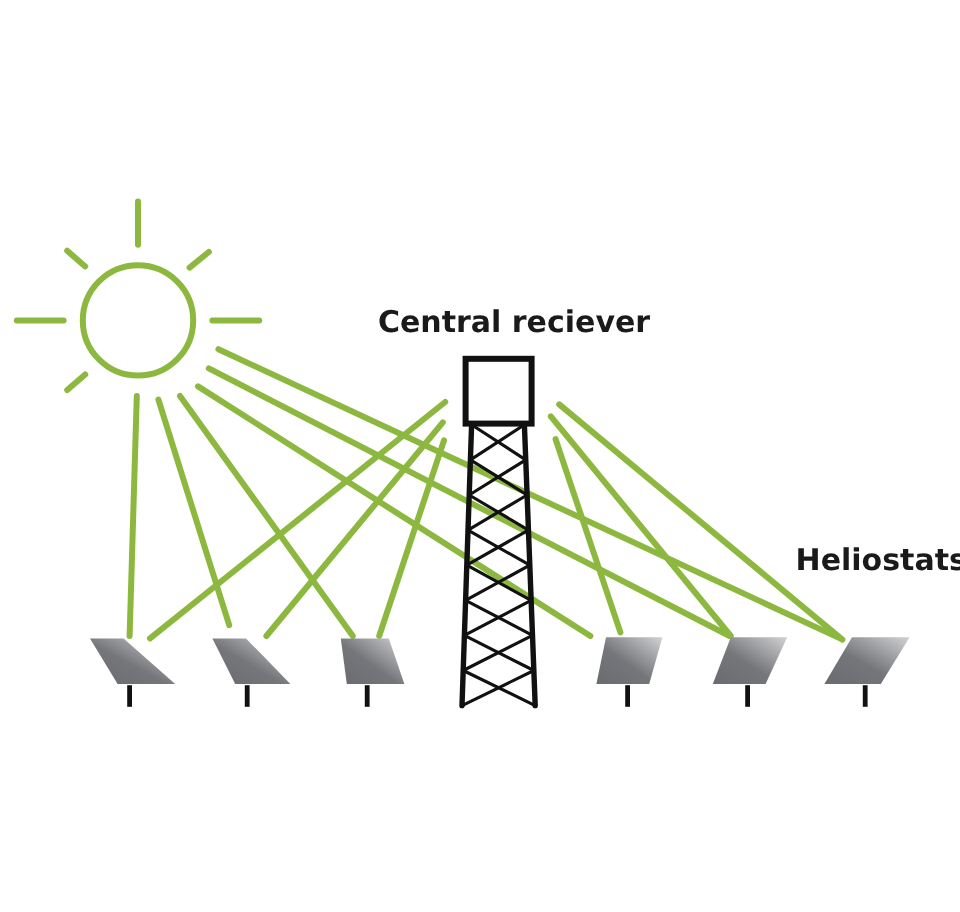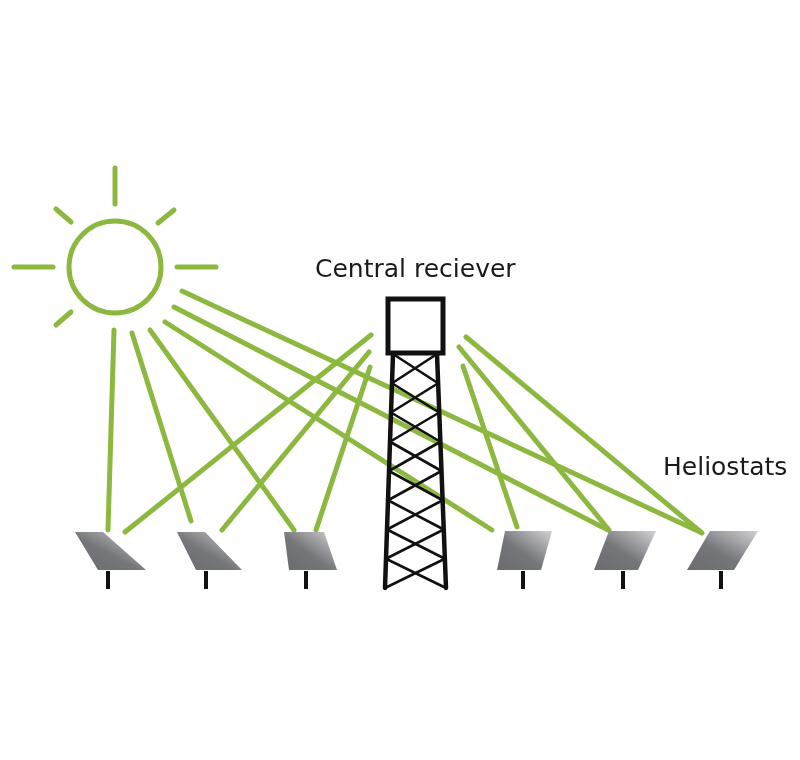--- a/index.html
+++ b/index.html
@@ -1,18 +1,18 @@
 <!DOCTYPE html>
 <html><head>
 <meta charset="utf-8">
 <style>
   html, body { margin:0; padding:0; background:#ffffff; }
   body { width:800px; height:760px; overflow:hidden; position:relative; font-family:"DejaVu Sans", sans-serif; }
   #diagram { position:absolute; left:0; top:0; width:800px; height:760px; }
-  .label { position:absolute; font-family:"DejaVu Sans", sans-serif; font-size:25px; color:#1a1a1a; white-space:nowrap; }
+  .label { position:absolute; font-family:"DejaVu Sans", sans-serif; font-size:25px; color:#1a1a1a; white-space:nowrap;font-weight:bold; }
   #receiver-label { left:315px; top:254px; }
   #heliostat-label { left:663px; top:452px; }
   .ray { stroke:#8db840; stroke-width:5; stroke-linecap:round; fill:none; }
   .sunray { stroke:#8db840; stroke-width:5; stroke-linecap:round; }
   .tower { stroke:#111; fill:none; }
   .post { stroke:#111; stroke-width:4; }
 </style>
 </head>
 <body>
 

